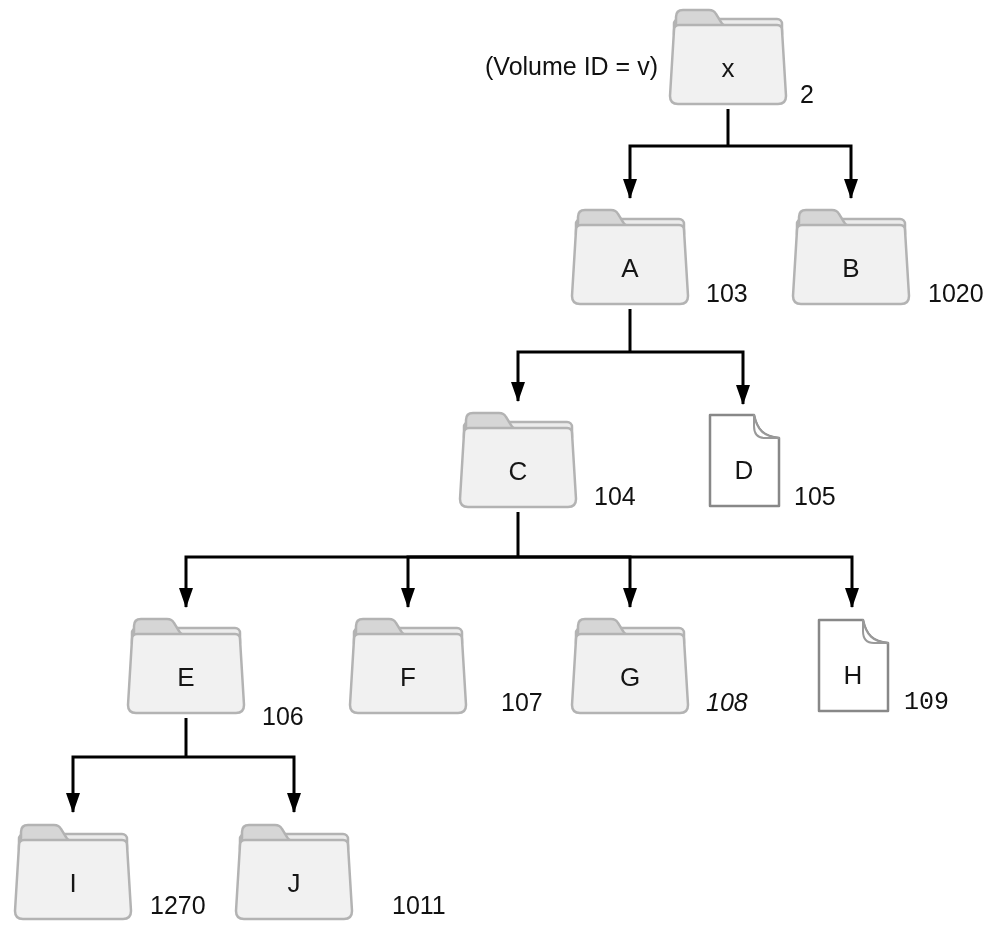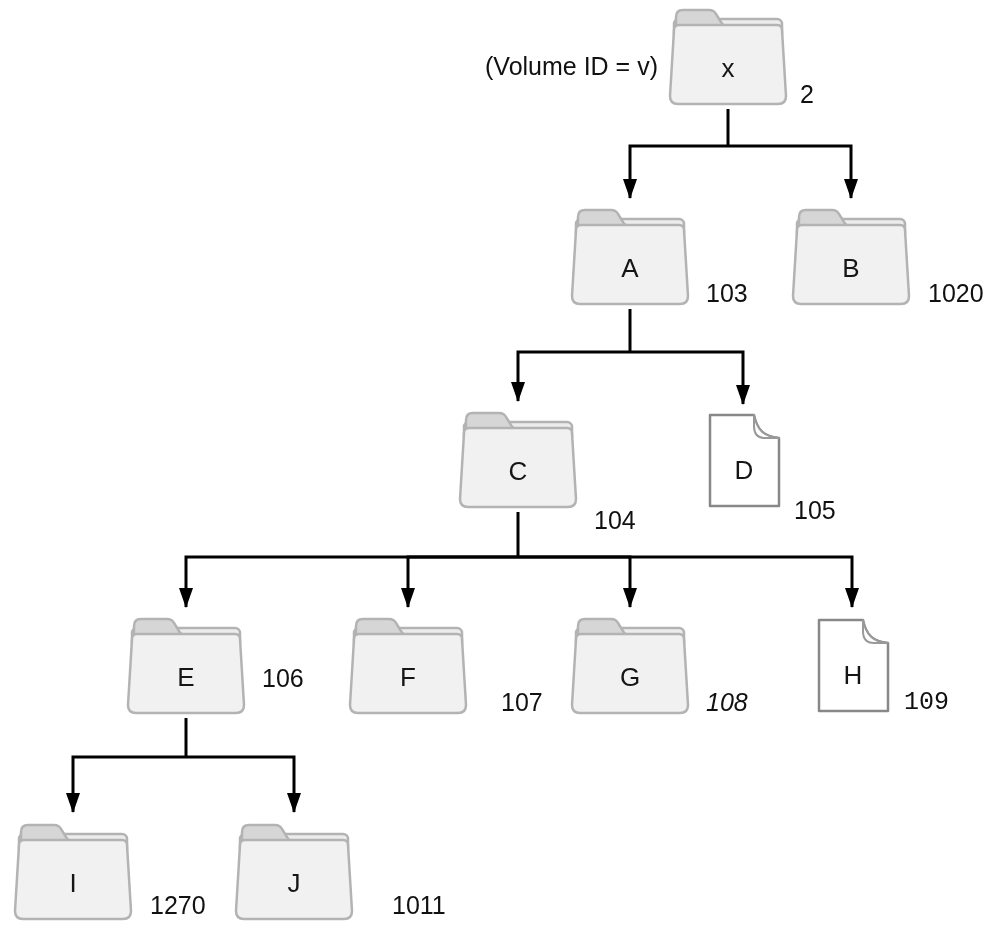--- a/index.html
+++ b/index.html
@@ -105,40 +105,40 @@
   <div class="node-id" style="left:928px;top:279px;">1020</div>
 
   <div class="node folder-node" style="left:452px;top:408px;">
     <svg class="icon-svg" width="132" height="104" viewBox="0 0 132 104">
       <rect x="12" y="14" width="108" height="20" rx="5" fill="#ececec" stroke="#b3b3b3" stroke-width="2.5"></rect>
       <path d="M14,32 L14,12 Q14,5 21,5 L47,5 Q52,5 54,9 L59,17 Q61,21 66,21 L66,32 Z" fill="#d6d6d6" stroke="#b3b3b3" stroke-width="2.5"></path>
       <path d="M17,20 L115,20 Q120,20 120,25 L124,91 Q124,99 116,99 L16,99 Q8,99 8,91 L12,25 Q12,20 17,20 Z" fill="#f1f1f1" stroke="#b3b3b3" stroke-width="2.5"></path>
     </svg>
     <div class="letter">C</div>
   </div>
-  <div class="node-id" style="left:594px;top:482px;margin-top:24px;">104</div>
+  <div class="node-id" style="left:594px;top:482px;">104</div>
 
   <div class="node file-node" style="left:704px;top:411px;">
     <svg class="icon-svg" width="80" height="99" viewBox="0 0 80 99">
       <path d="M6,4 L50,4 C53,19 60,26 75,27 L75,95 L6,95 Z" fill="#ffffff" stroke="#888888" stroke-width="2.5" stroke-linejoin="round"></path>
       <path d="M50,4 C53,19 60,26 75,27 L61,27 C53,27 50,23 50,15 Z" fill="#ffffff" stroke="#999999" stroke-width="2" stroke-linejoin="round"></path>
     </svg>
     <div class="letter">D</div>
   </div>
-  <div class="node-id" style="left:794px;top:496px;">105</div>
+  <div class="node-id" style="left:794px;top:482px;">105</div>
 
   <div class="node folder-node" style="left:120px;top:614px;">
     <svg class="icon-svg" width="132" height="104" viewBox="0 0 132 104">
       <rect x="12" y="14" width="108" height="20" rx="5" fill="#ececec" stroke="#b3b3b3" stroke-width="2.5"></rect>
       <path d="M14,32 L14,12 Q14,5 21,5 L47,5 Q52,5 54,9 L59,17 Q61,21 66,21 L66,32 Z" fill="#d6d6d6" stroke="#b3b3b3" stroke-width="2.5"></path>
       <path d="M17,20 L115,20 Q120,20 120,25 L124,91 Q124,99 116,99 L16,99 Q8,99 8,91 L12,25 Q12,20 17,20 Z" fill="#f1f1f1" stroke="#b3b3b3" stroke-width="2.5"></path>
     </svg>
     <div class="letter">E</div>
   </div>
-  <div class="node-id" style="left:262px;top:664px;">106</div>
+  <div class="node-id" style="left:262px;top:702px;">106</div>
 
   <div class="node folder-node" style="left:342px;top:614px;">
     <svg class="icon-svg" width="132" height="104" viewBox="0 0 132 104">
       <rect x="12" y="14" width="108" height="20" rx="5" fill="#ececec" stroke="#b3b3b3" stroke-width="2.5"></rect>
       <path d="M14,32 L14,12 Q14,5 21,5 L47,5 Q52,5 54,9 L59,17 Q61,21 66,21 L66,32 Z" fill="#d6d6d6" stroke="#b3b3b3" stroke-width="2.5"></path>
       <path d="M17,20 L115,20 Q120,20 120,25 L124,91 Q124,99 116,99 L16,99 Q8,99 8,91 L12,25 Q12,20 17,20 Z" fill="#f1f1f1" stroke="#b3b3b3" stroke-width="2.5"></path>
     </svg>
     <div class="letter">F</div>
   </div>
   <div class="node-id" style="left:484px;top:688px;margin-left:17px;">107</div>

